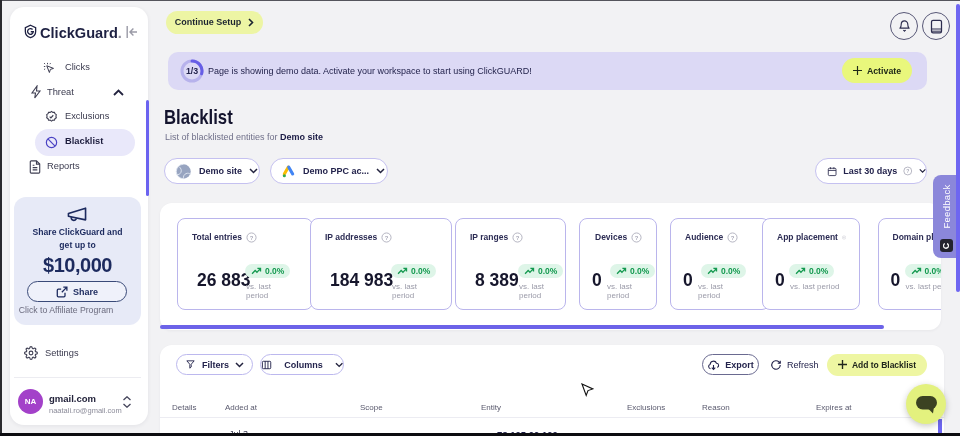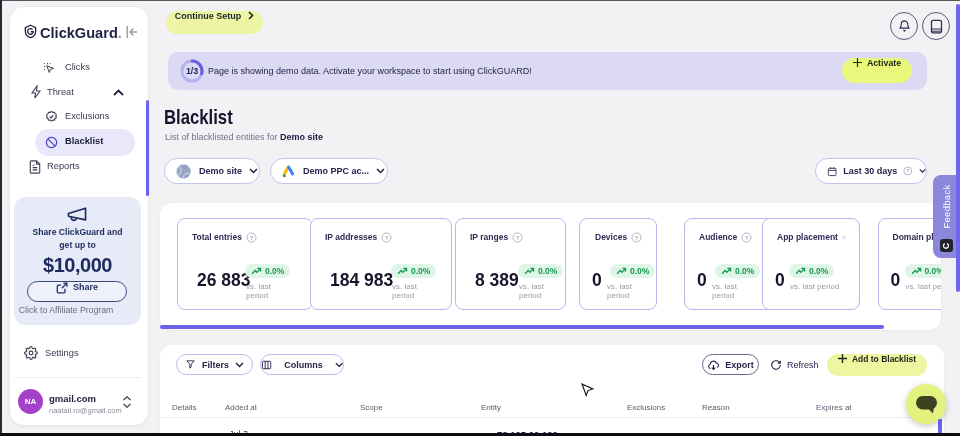--- a/index.html
+++ b/index.html
@@ -1,19 +1,19 @@
 <!DOCTYPE html>
 <html><head>
 <meta charset="utf-8">
 <style>
 *{margin:0;padding:0;box-sizing:border-box;}
 html,body{width:960px;height:436px;overflow:hidden;background:#f2f2f4;font-family:"Liberation Sans",sans-serif;position:relative;}
 .abs{position:absolute;}
 .flex{display:flex;align-items:center;}
-.pill{border-radius:999px;display:flex;justify-content:center;}
+.pill{border-radius:999px;display:flex;align-items:center;justify-content:center;}
 
 #edgeT{left:0;top:0;width:960px;height:1px;background:#55555c;}
 #edgeL{left:0;top:0;width:2px;height:436px;background:#2a2a2e;}
 #edgeB{left:0;top:433px;width:960px;height:3px;background:#0c0c10;}
 
 #sidebar{left:10px;top:7px;width:138px;height:418px;background:#fff;border-radius:14px;box-shadow:0 1px 4px rgba(30,30,60,.07);}
 .navtxt{font-size:9.3px;color:#3a3a4e;}
 #bl-pill{left:35px;top:129px;width:100px;height:27px;background:#e9e8fa;border-radius:16px;}
 #side-scroll{left:145.5px;top:100px;width:3.5px;height:96px;background:#6b63f0;border-radius:2px;}
 #promo{left:14px;top:197px;width:127px;height:128px;background:#e7eaf7;border-radius:12px;text-align:center;}
@@ -216,21 +216,21 @@
 <div class="scard" style="left:419px;width:78px">
       <div class="sct" style="padding-left:1px">Devices <svg width="11" height="11" viewBox="0 0 14 14" fill="none" stroke="#a9a9b8" stroke-width="1.1">
           <circle cx="7" cy="7" r="5.8"></circle>
           <text x="7" y="9.6" font-size="7.5" fill="#a9a9b8" text-anchor="middle" stroke="none" font-family="Liberation Sans">?</text>
         </svg></div>
       <div class="scnum" style="left:12px">0</div>
       <div class="scr" style="left:30px"><span class="gpill"><svg width="11" height="8" viewBox="0 0 12 9" fill="none" stroke="#13994f" stroke-width="1.5">
             <path d="M1 7.5 4.5 4l2 2L10.5 1.5M7 1.5h3.5V5"></path>
           </svg>0.0%</span><div class="vsl" style="margin-left:-4px">vs. last<br>period</div></div>
     </div>
-<div class="scard" style="left:524px;width:100px">
+<div class="scard" style="left:510px;width:100px">
       <div class="sct">Audience <svg width="11" height="11" viewBox="0 0 14 14" fill="none" stroke="#a9a9b8" stroke-width="1.1">
           <circle cx="7" cy="7" r="5.8"></circle>
           <text x="7" y="9.6" font-size="7.5" fill="#a9a9b8" text-anchor="middle" stroke="none" font-family="Liberation Sans">?</text>
         </svg></div>
       <div class="scnum" style="left:12px">0</div>
       <div class="scr" style="left:30px"><span class="gpill"><svg width="11" height="8" viewBox="0 0 12 9" fill="none" stroke="#13994f" stroke-width="1.5">
             <path d="M1 7.5 4.5 4l2 2L10.5 1.5M7 1.5h3.5V5"></path>
           </svg>0.0%</span><div class="vsl" style="margin-left:-4px">vs. last<br>period</div></div>
     </div>
 <div class="scard" style="left:602px;width:98px">

